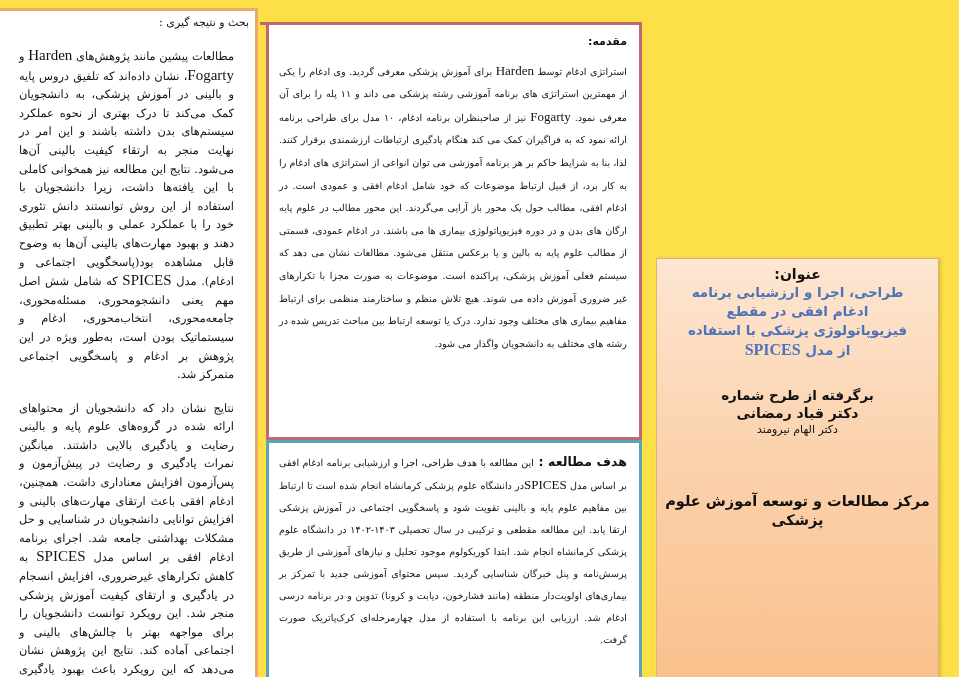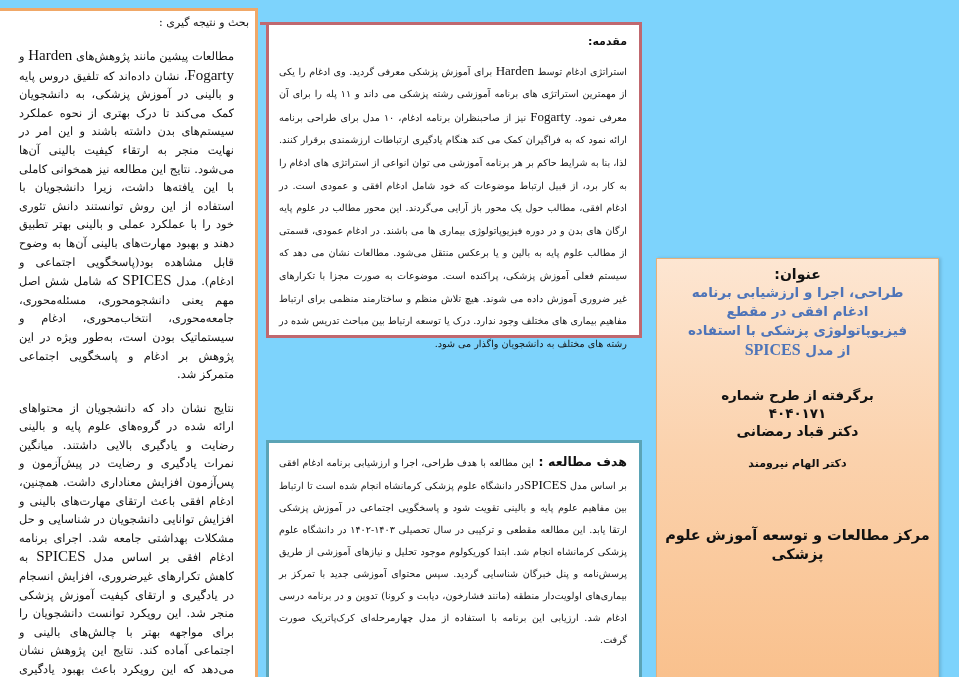--- a/index.html
+++ b/index.html
@@ -3,39 +3,39 @@
 <meta charset="utf-8">
 <style>
   html, body {
     margin: 0; padding: 0;
     width: 959px; height: 677px;
     overflow: hidden;
     background: #ffffff;
     font-family: "DejaVu Sans", sans-serif;
     color: #111;
   }
-  .page { position: relative; width: 959px; height: 677px; background: #7dd3fc; }
+  .page { position: relative; width: 959px; height: 677px; background: #fde047; }
 
   
   .discussion {
     position: absolute; left: 0; top: 8px; width: 258px; height: 690px;
     border: 3px solid #f0a868; border-top-width: 3px; border-left: none;
     background: #fff; box-sizing: border-box;
     padding: 4px 6px 0 4px;
     direction: rtl; text-align: justify;
     font-family: "DejaVu Serif", serif;
     font-size: 11.4px; line-height: 18.6px;
   }
   .discussion .d-title { font-size: 11px; line-height: 16px; display:block; }
   .discussion p { margin: 15px; }
   .latin { font-family: "Liberation Serif", serif; font-size: 15px; direction: ltr; unicode-bidi: embed; }
 
   
   .intro {
-    position: absolute; left: 266px; top: 22px; width: 376px; height: 316px;
+    position: absolute; left: 266px; top: 22px; width: 376px; height: 418px;
     border: 3px solid #c0686f; box-sizing: border-box;
     padding: 6px 12px 0 10px; background: #fff;
     direction: rtl; text-align: justify;
     font-family: "DejaVu Serif", serif;
     font-size: 9.6px; line-height: 22.6px;
   }
   .intro-bar {
     position: absolute; left: 260px; top: 22px; width: 10px; height: 3px; background: #c0686f;
   }
   .intro .i-title { font-weight: bold; font-family: "DejaVu Sans", sans-serif; font-size: 11px; display:block; margin-bottom: 6px; }
@@ -86,21 +86,21 @@
     direction: rtl; text-align: center;
     font-family: "DejaVu Sans", sans-serif;
   }
   .t-label { margin-top: 6px; font-weight: bold; font-size: 14px; line-height: 18px; color: #111; }
   .t-text { font-weight: bold; font-size: 13.5px; line-height: 19px; color: #4e74b8; padding: 0 24px; }
   .t-text .latin { font-size: 16px; color: #4e74b8; font-weight: bold; }
   .t-derived { margin-top: 26px; font-weight: bold; font-size: 13.5px; line-height: 18px; }
   .t-number { font-weight: bold; font-size: 13.5px; line-height: 18px; }
   .t-names-label { margin-top: 14px; font-weight: bold; font-size: 13.5px; line-height: 18px; }
   .t-author1 { margin-top: 0; font-weight: bold; font-size: 14px; line-height: 18px; }
-  .t-author2 { margin-top: 16px; font-weight: bold; font-size: 11px; line-height: 16px; }
+  .t-author2 { font-weight: normal; font-size: 11px; line-height: 16px; }
   .t-author3 { margin-top: 16px; font-weight: bold; font-size: 11px; line-height: 16px; }
   .t-center { margin-top: 54px; font-weight: bold; font-size: 14.5px; line-height: 19px; padding: 0 6px; }
 </style>
 </head>
 <body>
 
 <div class="page">
 
   <section class="discussion">
     <span class="d-title">بحث و نتیجه گیری :</span>
@@ -116,19 +116,18 @@
 
   <section class="objective">
     <span class="o-title">هدف مطالعه : </span><span>این مطالعه با هدف طراحی، اجرا و ارزشیابی برنامه ادغام افقی بر اساس مدل </span><span class="latin">SPICES</span><span>در دانشگاه علوم پزشکی کرمانشاه انجام شده است تا ارتباط بین مفاهیم علوم پایه و بالینی تقویت شود و پاسخگویی اجتماعی در آموزش پزشکی ارتقا یابد. این مطالعه مقطعی و ترکیبی در سال تحصیلی ۱۴۰۳-۱۴۰۲ در دانشگاه علوم پزشکی کرمانشاه انجام شد. ابتدا کوریکولوم موجود تحلیل و نیازهای آموزشی از طریق پرسش‌نامه و پنل خبرگان شناسایی گردید. سپس محتوای آموزشی جدید با تمرکز بر بیماری‌های اولویت‌دار منطقه (مانند فشارخون، دیابت و کرونا) تدوین و در برنامه درسی ادغام شد. ارزیابی این برنامه با استفاده از مدل چهارمرحله‌ای کرک‌پاتریک صورت گرفت.</span>
   </section>
 
 
   <section class="title-card">
     <div class="t-label">عنوان:</div>
     <div class="t-text"><span>طراحی، اجرا و ارزشیابی برنامه ادغام افقی در مقطع فیزیوپاتولوژی پزشکی با استفاده از مدل </span><span class="latin">SPICES</span></div>
     <div class="t-derived">برگرفته از طرح  شماره</div>
-    <div class="t-number">۴۰۴۰۱۷۱</div>
     <div class="t-author1">دکتر قباد رمضانی</div>
     <div class="t-author2">دکتر الهام نیرومند</div>
     <div class="t-center">مرکز مطالعات و توسعه آموزش علوم پزشکی</div>
   </section>
 
 </div>
 
 </body></html>

